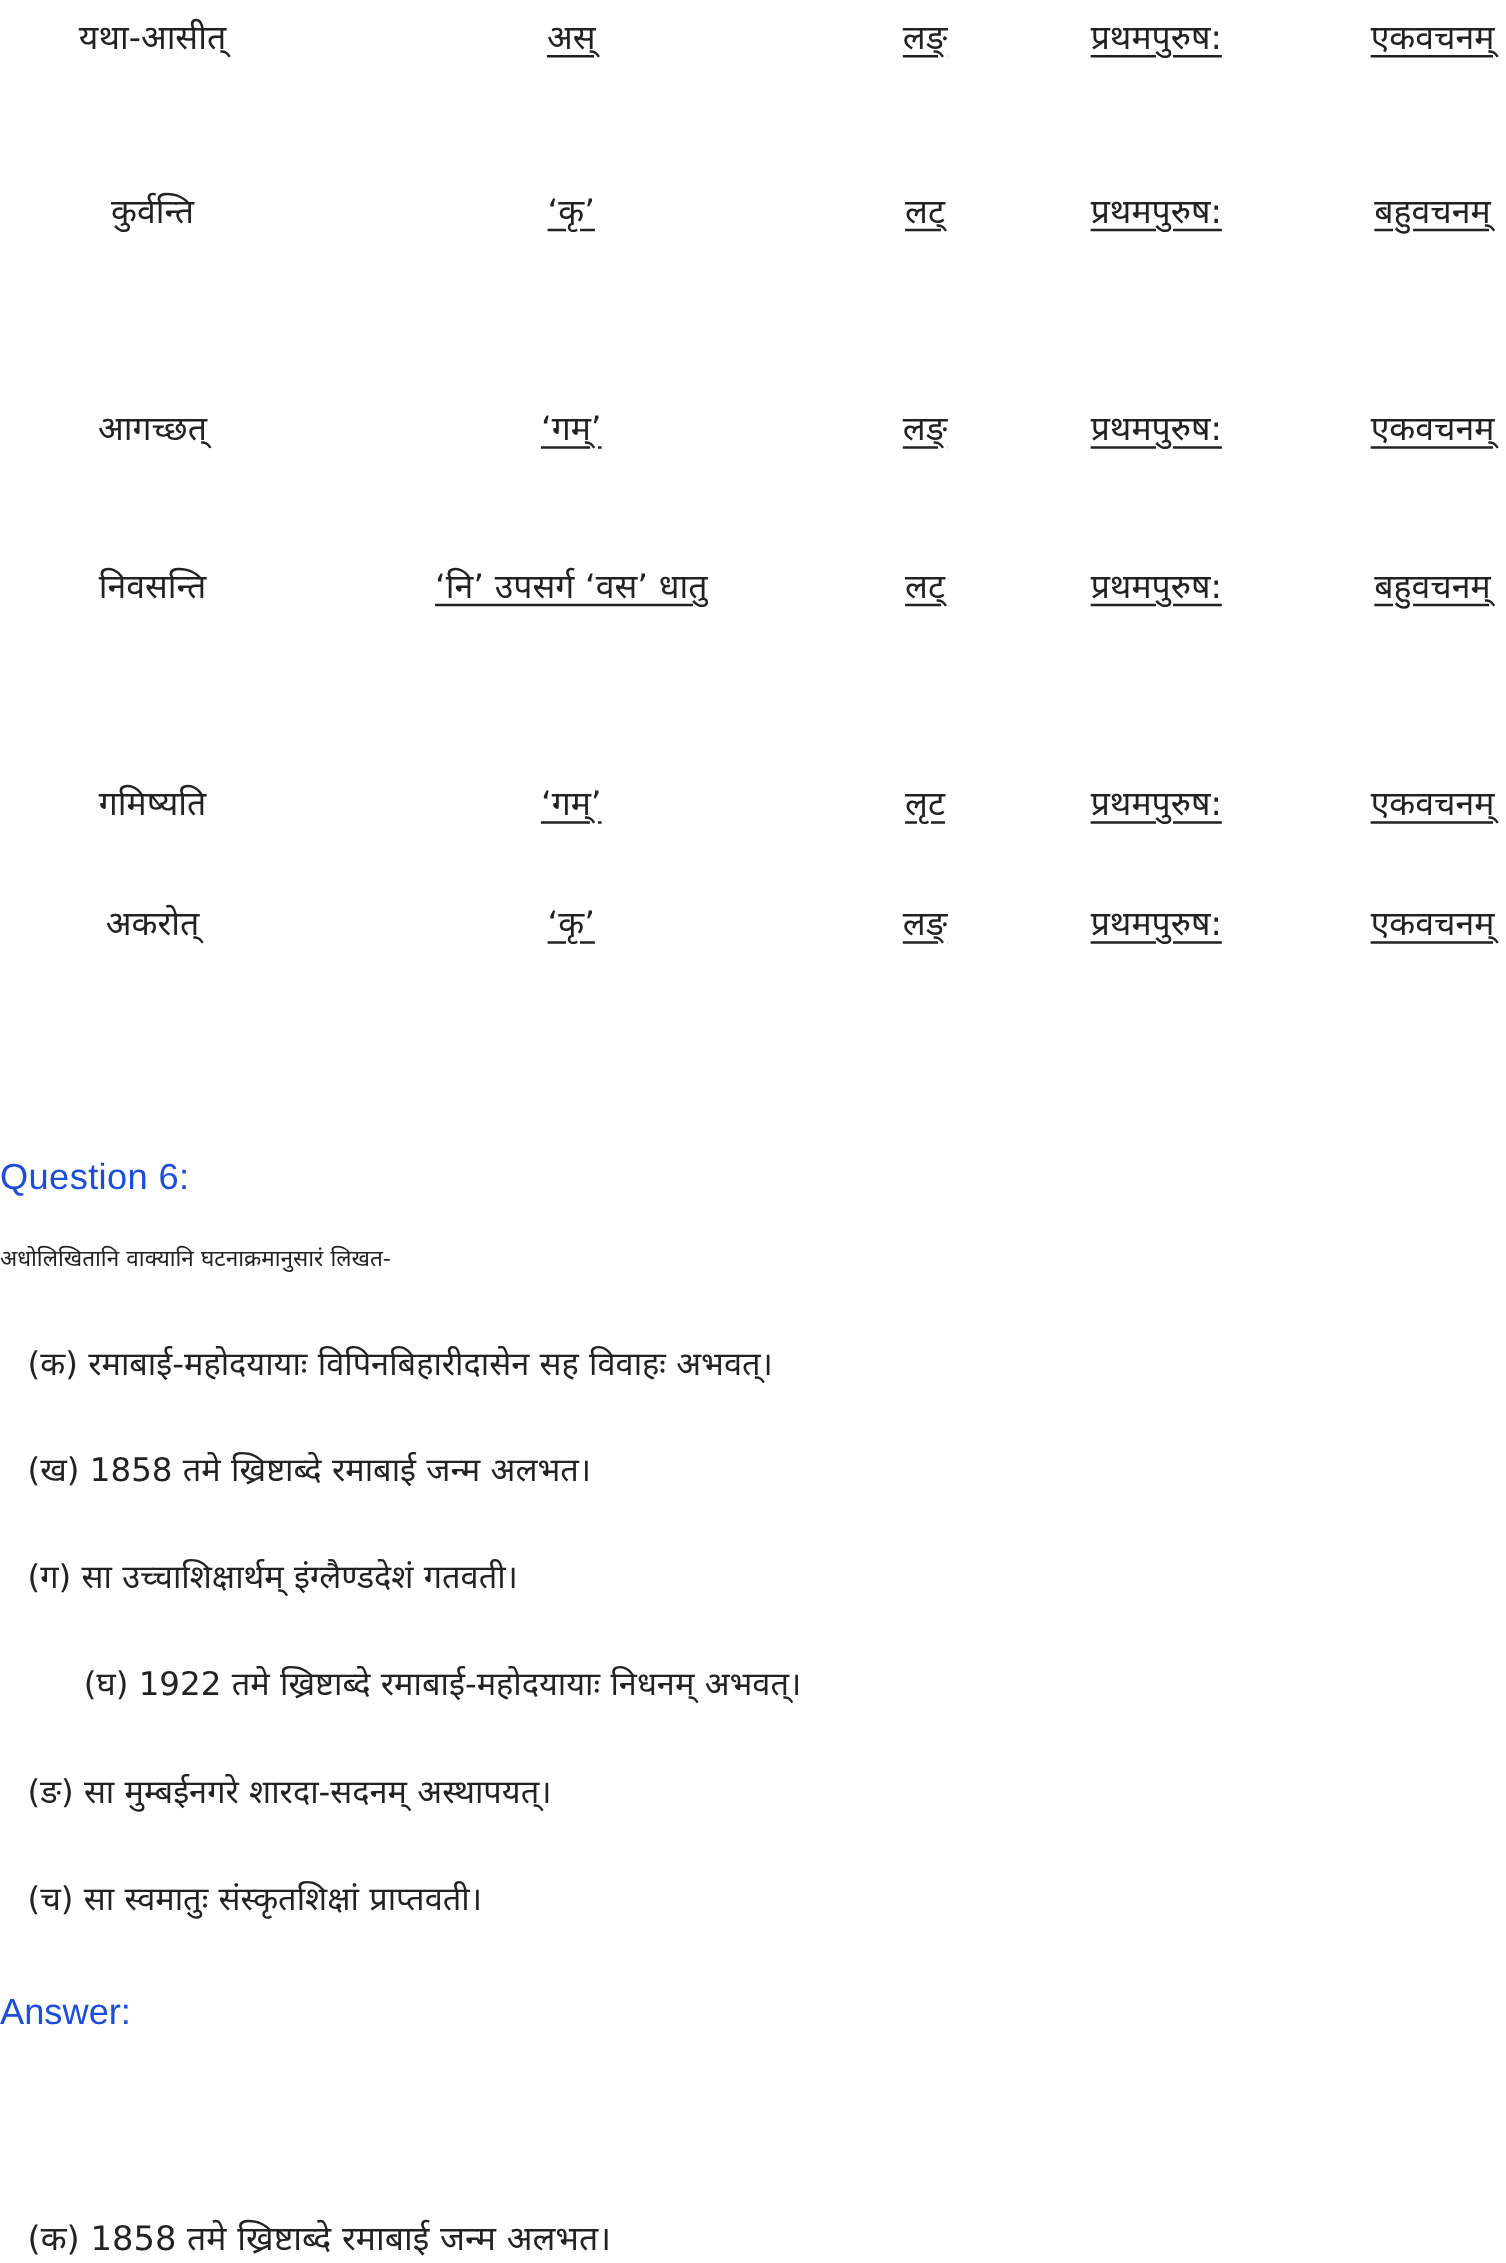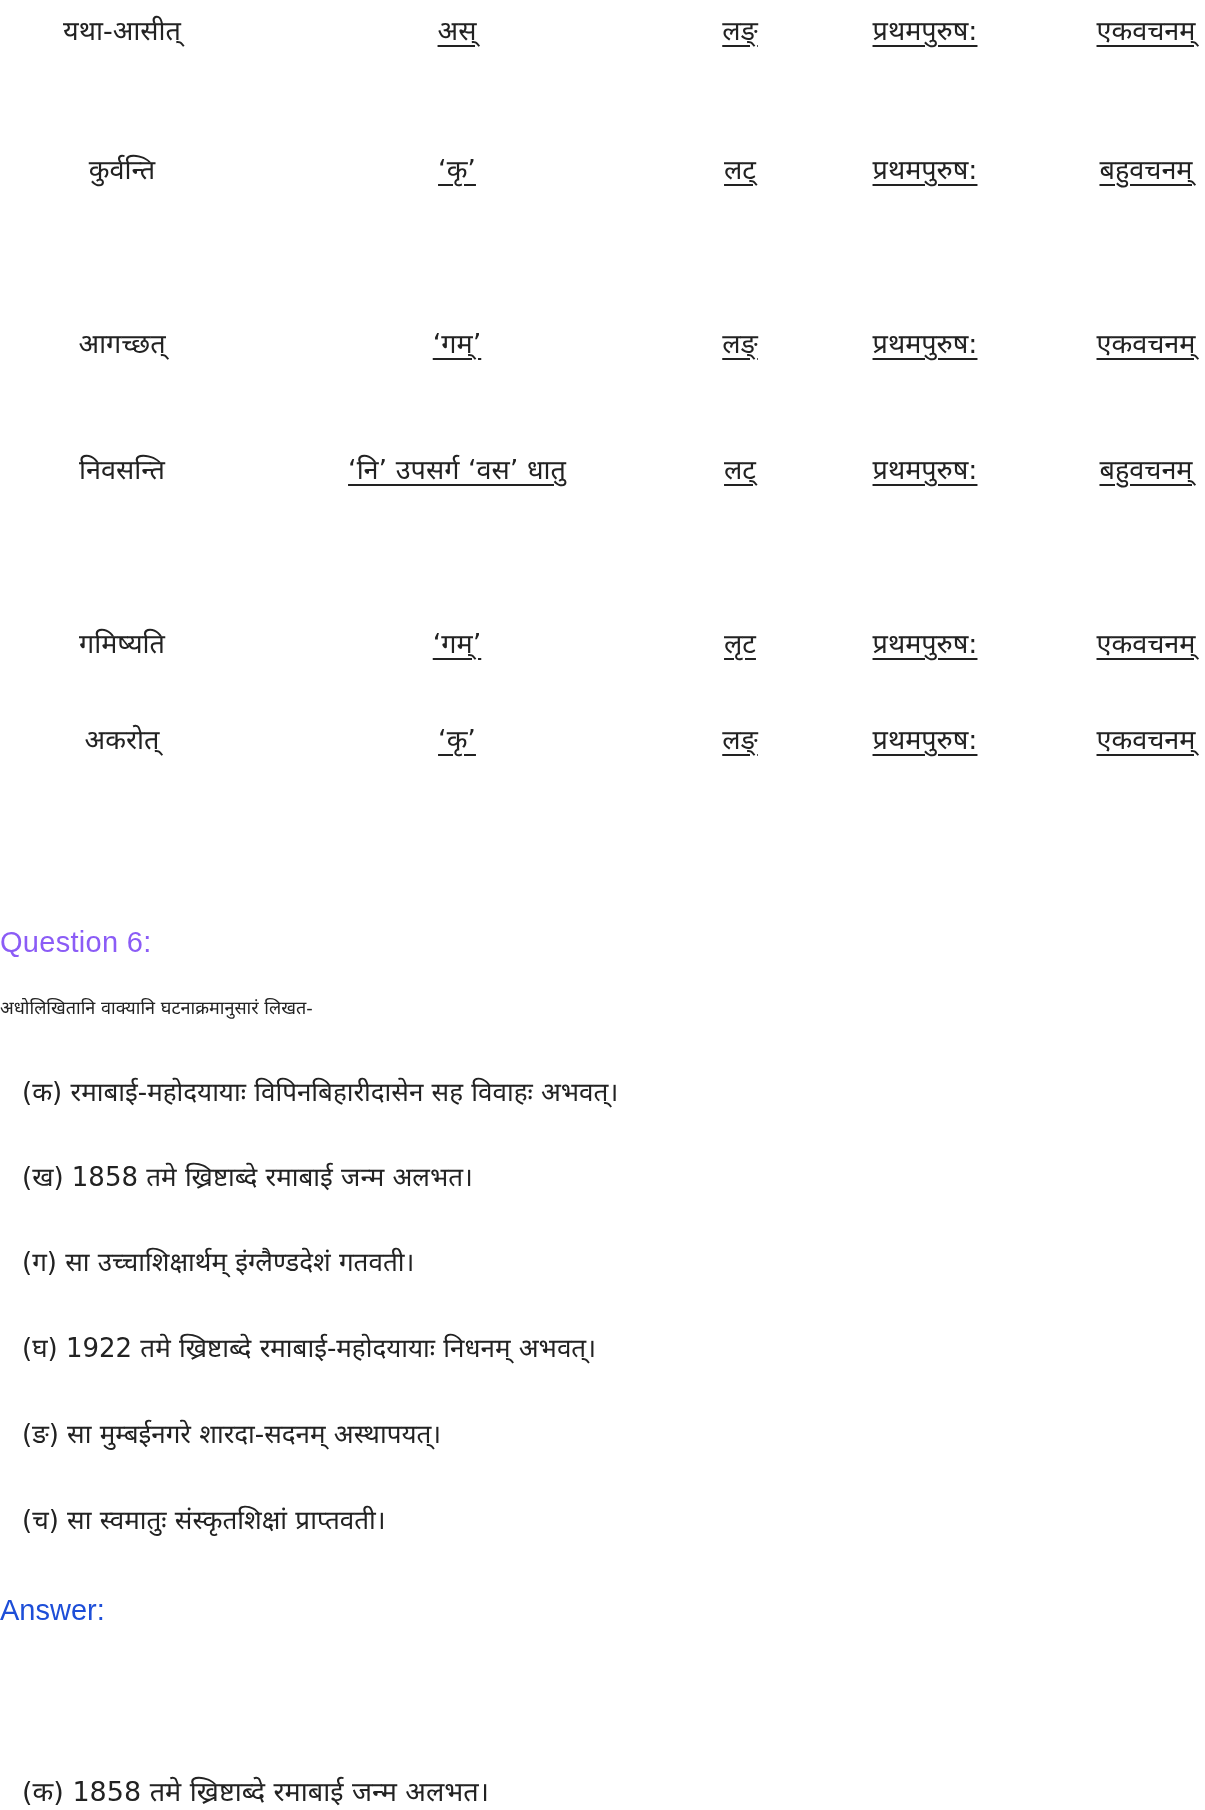--- a/index.html
+++ b/index.html
@@ -40,21 +40,21 @@
     .c4 { left: 925px; }
     .c5 { left: 1146px; }
 
     .q-label {
       position: absolute;
       left: 0;
       top: 922px;
       font-family: "Liberation Sans", sans-serif;
       font-size: 29px;
       line-height: 40px;
-      color: #8b5cf6;
+      color: #1d4ed8;
       letter-spacing: 0.3px;
     }
     .q-instruction {
       position: absolute;
       left: 0;
       top: 988px;
       font-size: 18px;
       line-height: 40px;
       white-space: nowrap;
     }
@@ -130,21 +130,21 @@
     <span class="cell c5 u">एकवचनम्</span>
   </div>
 </div>
 
 <div>
   <div class="q-label">Question 6:</div>
   <div class="q-instruction">अधोलिखितानि वाक्यानि घटनाक्रमानुसारं लिखत-</div>
   <div class="option" style="top:1072px;">(क) रमाबाई-महोदयायाः विपिनबिहारीदासेन सह विवाहः अभवत्।</div>
   <div class="option" style="top:1157px;">(ख) 1858 तमे ख्रिष्टाब्दे रमाबाई जन्म अलभत।</div>
   <div class="option" style="top:1242px;">(ग) सा उच्चाशिक्षार्थम् इंग्लैण्डदेशं गतवती।</div>
-  <div class="option" style="top:1328px;">(घ) 1922 तमे ख्रिष्टाब्दे रमाबाई-महोदयायाः निधनम् अभवत्।</div>
+  <div class="option" style="top:1328px;margin-left:45px;">(घ) 1922 तमे ख्रिष्टाब्दे रमाबाई-महोदयायाः निधनम् अभवत्।</div>
   <div class="option" style="top:1414px;">(ङ) सा मुम्बईनगरे शारदा-सदनम् अस्थापयत्।</div>
   <div class="option" style="top:1500px;">(च) सा स्वमातुः संस्कृतशिक्षां प्राप्तवती।</div>
 </div>
 
 <div>
   <div class="answer-label">Answer:</div>
   <div class="answer-line">(क) 1858 तमे ख्रिष्टाब्दे रमाबाई जन्म अलभत।</div>
 </div>
 
 </body></html>

